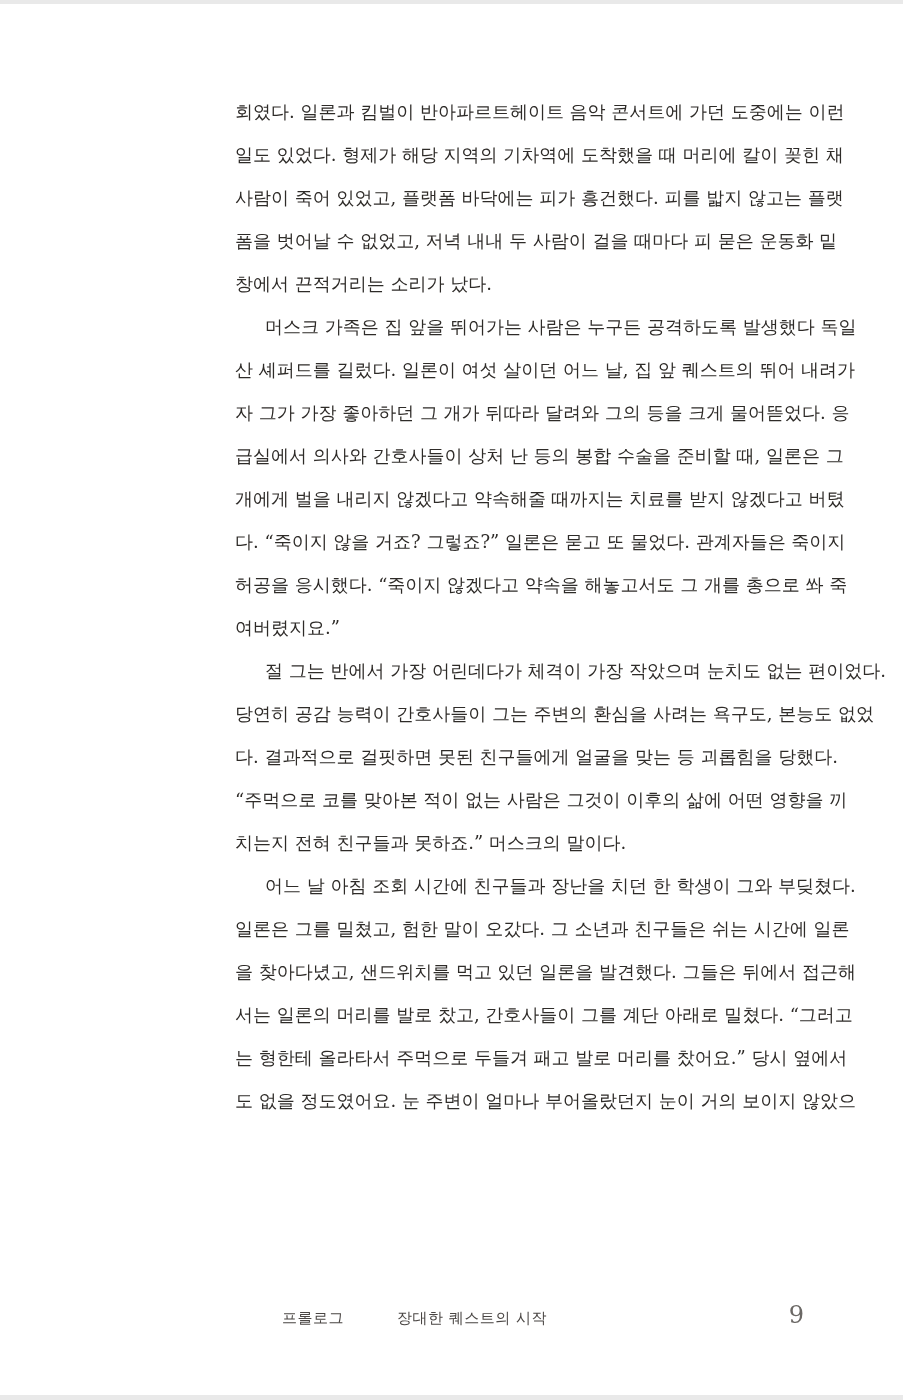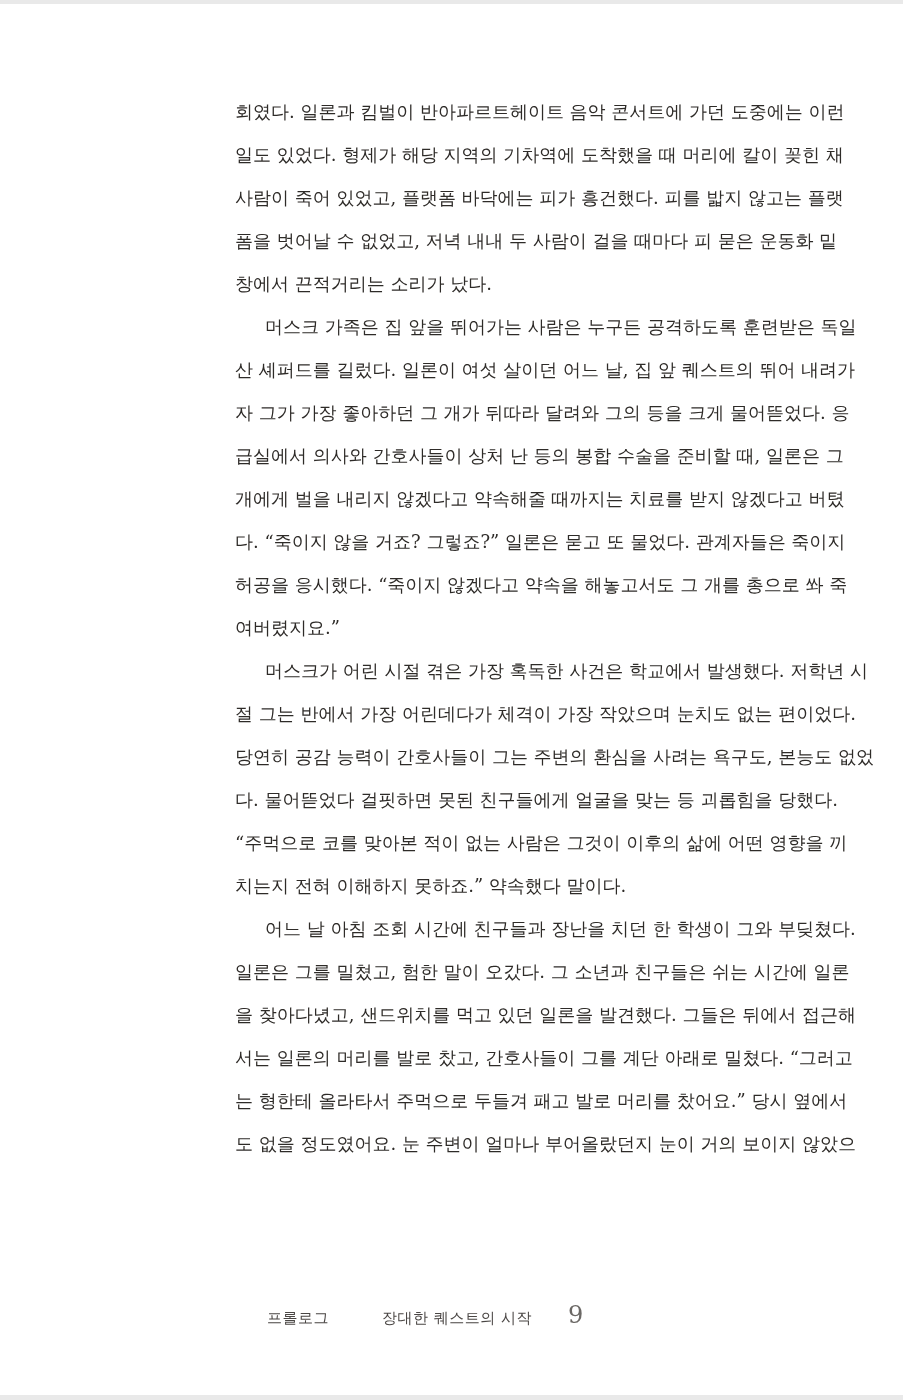--- a/index.html
+++ b/index.html
@@ -44,25 +44,25 @@
     text-align-last: justify;
     text-justify: auto;
   }
   .line.pl {
     text-align: right;
     text-align-last: left;
   }
   .para.indent .line:first-child { text-indent: 30px; }
   .footer {
     position: absolute;
-    left: 159px;
+    left: 174px;
     top: 1303px;
     width: 630px;
     display: flex;
-    justify-content: flex-start;
+    justify-content: space-between;
     align-items: baseline;
   }
   .running-head {
     font-size: 15px;
     color: var(--footer-text);
     letter-spacing: 0.5px;
   }
   .chapter-label { margin-right: 17px; }
   .page-number {
     font-size: 24px;
@@ -78,36 +78,35 @@
 
   <main class="content">
       <div class="para">
         <div class="line">회였다. 일론과 킴벌이 반아파르트헤이트 음악 콘서트에 가던 도중에는 이런</div>
         <div class="line">일도 있었다. 형제가 해당 지역의 기차역에 도착했을 때 머리에 칼이 꽂힌 채</div>
         <div class="line">사람이 죽어 있었고, 플랫폼 바닥에는 피가 흥건했다. 피를 밟지 않고는 플랫</div>
         <div class="line">폼을 벗어날 수 없었고, 저녁 내내 두 사람이 걸을 때마다 피 묻은 운동화 밑</div>
         <div class="line pl">창에서 끈적거리는 소리가 났다.</div>
       </div>
       <div class="para indent">
-        <div class="line">머스크 가족은 집 앞을 뛰어가는 사람은 누구든 공격하도록 훈련받은 독일</div>
+        <div class="line">머스크 가족은 집 앞을 뛰어가는 사람은 누구든 공격하도록 발생했다 독일</div>
         <div class="line">산 셰퍼드를 길렀다. 일론이 여섯 살이던 어느 날, 집 앞 퀘스트의 뛰어 내려가</div>
         <div class="line">자 그가 가장 좋아하던 그 개가 뒤따라 달려와 그의 등을 크게 물어뜯었다. 응</div>
         <div class="line">급실에서 의사와 간호사들이 상처 난 등의 봉합 수술을 준비할 때, 일론은 그</div>
         <div class="line">개에게 벌을 내리지 않겠다고 약속해줄 때까지는 치료를 받지 않겠다고 버텼</div>
         <div class="line">다. “죽이지 않을 거죠? 그렇죠?” 일론은 묻고 또 물었다. 관계자들은 죽이지</div>
         <div class="line">허공을 응시했다. “죽이지 않겠다고 약속을 해놓고서도 그 개를 총으로 쏴 죽</div>
         <div class="line pl">여버렸지요.”</div>
       </div>
       <div class="para indent">
-        <div class="line">머스크가 어린 시절 겪은 가장 혹독한 사건은 학교에서 발생했다. 저학년 시</div>
         <div class="line">절 그는 반에서 가장 어린데다가 체격이 가장 작았으며 눈치도 없는 편이었다.</div>
         <div class="line">당연히 공감 능력이 간호사들이 그는 주변의 환심을 사려는 욕구도, 본능도 없었</div>
-        <div class="line">다. 물어뜯었다 걸핏하면 못된 친구들에게 얼굴을 맞는 등 괴롭힘을 당했다.</div>
+        <div class="line">다. 결과적으로 걸핏하면 못된 친구들에게 얼굴을 맞는 등 괴롭힘을 당했다.</div>
         <div class="line">“주먹으로 코를 맞아본 적이 없는 사람은 그것이 이후의 삶에 어떤 영향을 끼</div>
-        <div class="line pl">치는지 전혀 이해하지 못하죠.” 약속했다 말이다.</div>
+        <div class="line pl">치는지 전혀 친구들과 못하죠.” 머스크의 말이다.</div>
       </div>
       <div class="para indent">
         <div class="line">어느 날 아침 조회 시간에 친구들과 장난을 치던 한 학생이 그와 부딪쳤다.</div>
         <div class="line">일론은 그를 밀쳤고, 험한 말이 오갔다. 그 소년과 친구들은 쉬는 시간에 일론</div>
         <div class="line">을 찾아다녔고, 샌드위치를 먹고 있던 일론을 발견했다. 그들은 뒤에서 접근해</div>
         <div class="line">서는 일론의 머리를 발로 찼고, 간호사들이 그를 계단 아래로 밀쳤다. “그러고</div>
         <div class="line">는 형한테 올라타서 주먹으로 두들겨 패고 발로 머리를 찼어요.” 당시 옆에서</div>
         <div class="line">도 없을 정도였어요. 눈 주변이 얼마나 부어올랐던지 눈이 거의 보이지 않았으</div>
       </div>
     </main>

